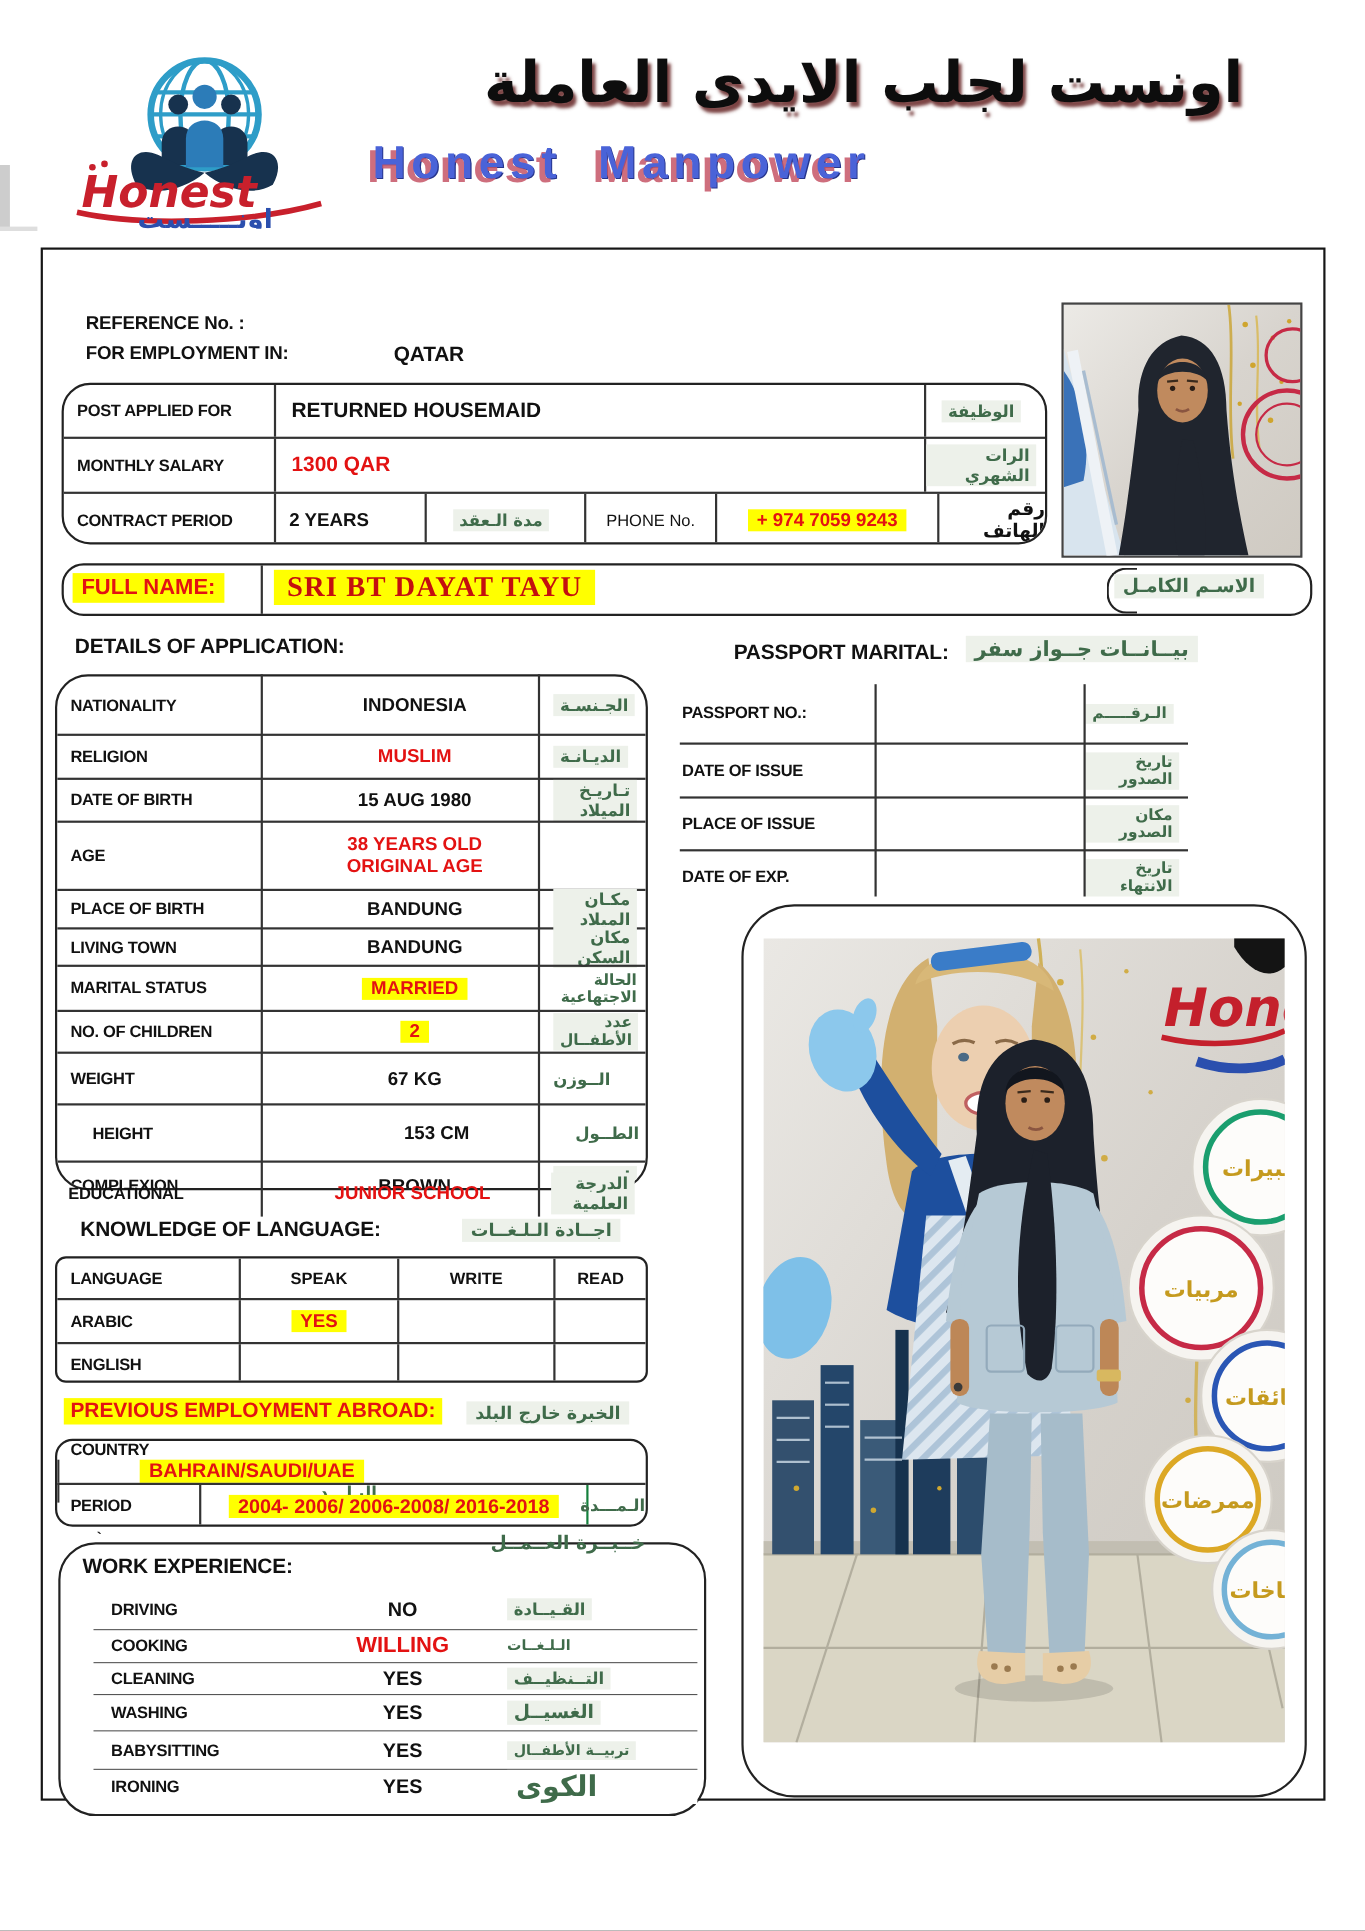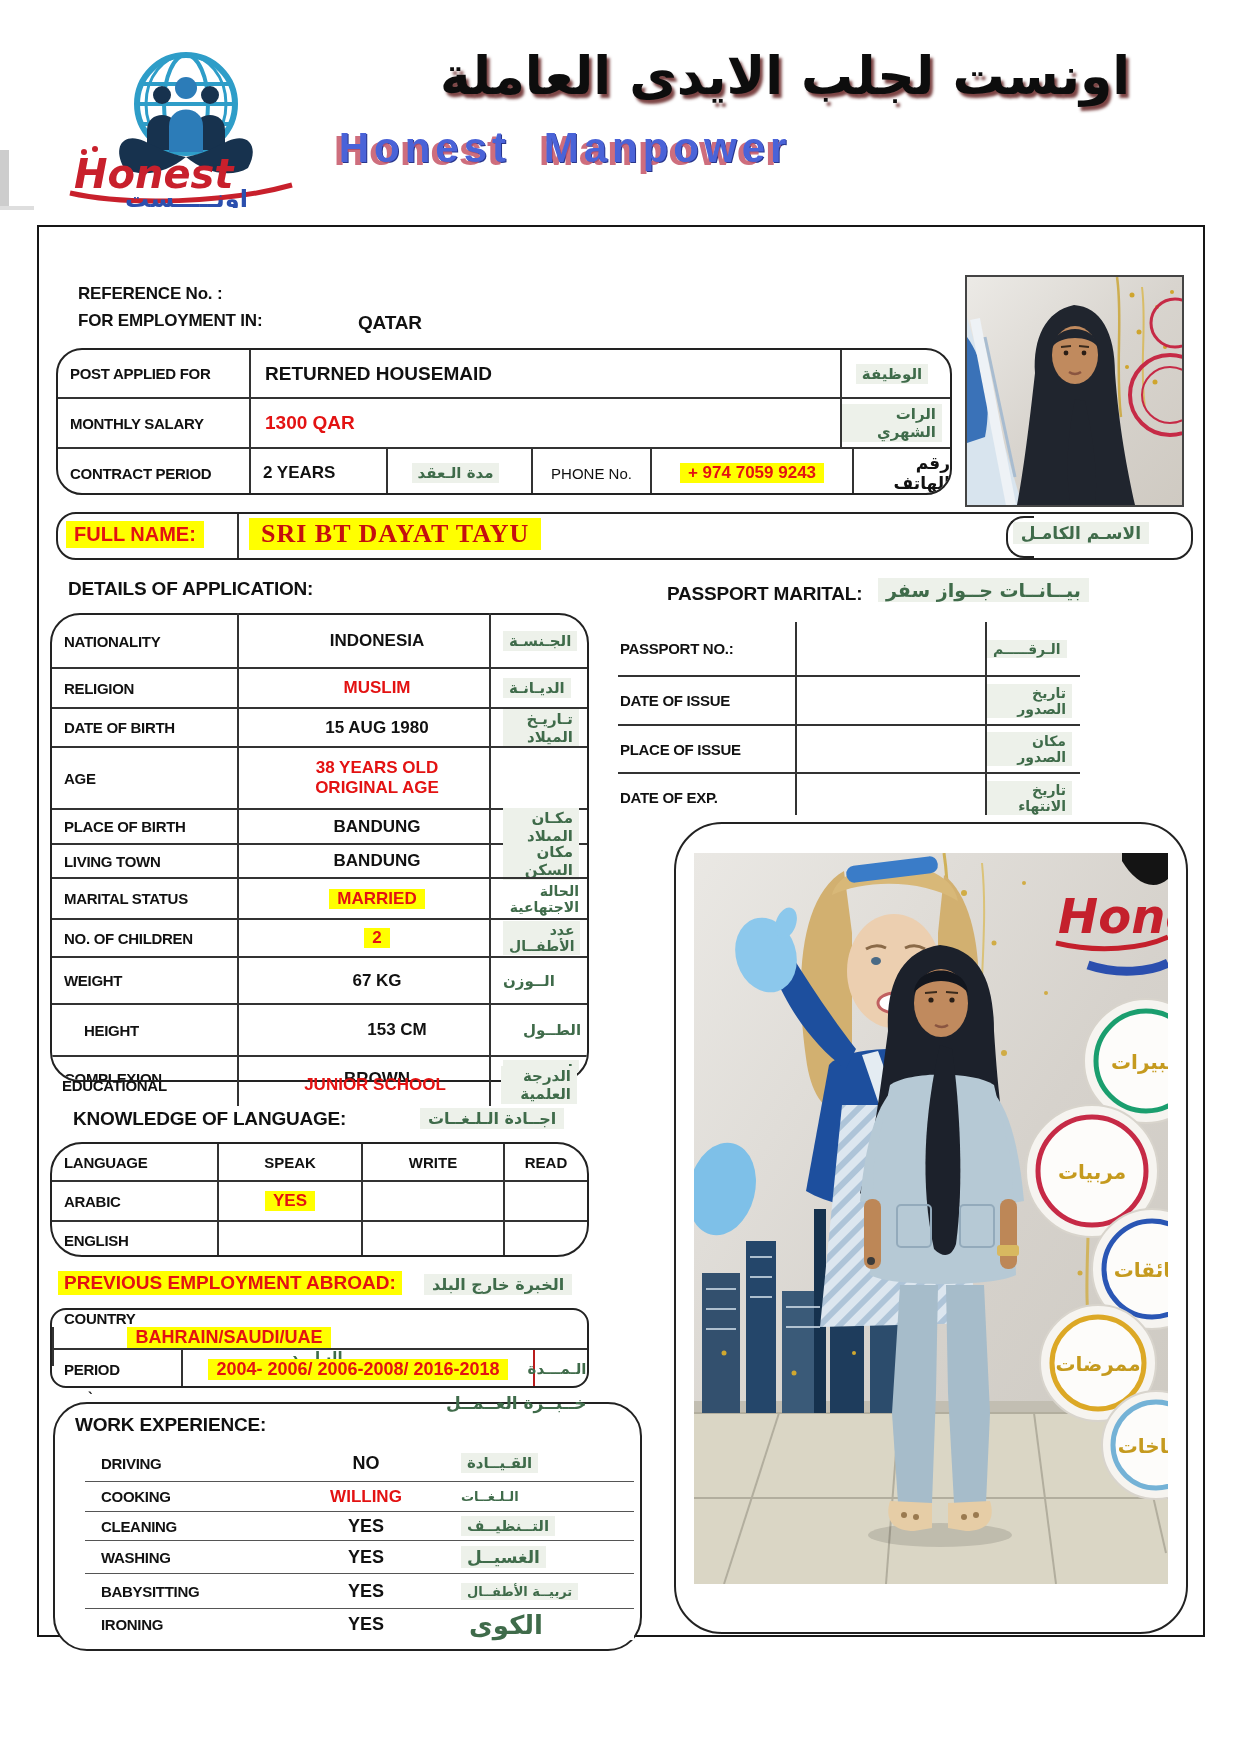--- a/index.html
+++ b/index.html
@@ -294,21 +294,21 @@
           <circle cx="117" cy="76" r="2.4"></circle>
         </g>
       <path d="M94,70 L104,69 M112,69 L122,70" stroke="#3a2a1c" stroke-width="2"></path>
       <path d="M102,95 Q108,99 114,95" stroke="#8a5540" stroke-width="2.5" fill="none"></path>
       <path d="M108,122 C100,160 98,200 104,228 L128,228 C132,195 124,150 118,124 Z" fill="#20252e"></path>
     </svg>
   </div>
 
   <div class="abs h-black" style="left:73px;top:1108px;">KNOWLEDGE OF LANGUAGE:</div>
   <div class="abs h-ar" style="left:420px;top:1108px;font-size:16px;">اجــادة الـلـغــات</div>
-  <div class="abs box" style="left:50px;top:1142px;width:535px;height:111px;border-radius:32px;overflow:hidden;">
+  <div class="abs box" style="left:50px;top:1142px;width:535px;height:111px;border-radius:10px;overflow:hidden;">
     <div class="trow" style="height:36px;">
       <div class="cell lab" style="width:153px;">LANGUAGE</div>
       <div class="cell val" style="width:142px;border-left:2px solid #333;font-size:15px;">SPEAK</div>
       <div class="cell val" style="width:140px;border-left:2px solid #333;font-size:15px;">WRITE</div>
       <div class="cell val" style="flex:1;border-left:2px solid #333;font-size:15px;">READ</div>
     </div>
     <div class="trow bt" style="height:38px;">
       <div class="cell lab" style="width:153px;">ARABIC</div>
       <div class="cell val" style="width:142px;border-left:2px solid #333;">
           <span class="yel red">YES</span>
@@ -332,38 +332,38 @@
       <div class="cell val" style="width:350px;border-left:2px solid #333;">
           <span class="yel red" style="font-size:18px;">BAHRAIN/SAUDI/UAE</span>
         </div>
       <div class="cell ar" style="flex:1;border-left:2px solid #333;justify-content:center;">البـلـــد</div>
     </div>
     <div class="trow bt" style="height:38px;">
       <div class="cell lab" style="width:117px;">PERIOD</div>
       <div class="cell val" style="width:350px;border-left:2px solid #333;">
           <span class="yel red" style="font-size:18px;">2004- 2006/ 2006-2008/ 2016-2018</span>
         </div>
-      <div class="cell ar" style="flex:1;border-left:2px solid #b91c1c;justify-content:center;">الـمـــدة</div>
+      <div class="cell ar" style="flex:1;border-left:2px solid #15803d;justify-content:center;">الـمـــدة</div>
     </div>
   </div>
   <div class="abs stray" style="left:88px;top:1390px;">`</div>
 
   <div class="abs box" style="left:53px;top:1402px;width:585px;height:245px;border-radius:34px;">
     <div class="abs h-black" style="left:20px;top:10px;">WORK EXPERIENCE:</div>
     <div style="position:absolute;left:0;right:0;top:41px;">
       <div class="trow" style="height:36px;margin:0 6px 0 30px;">
         <div class="cell lab" style="width:170px;padding-left:16px;">DRIVING</div>
         <div class="cell val" style="width:190px;font-size:18px;">NO</div>
         <div class="cell ar" style="flex:1;padding-right:14px;">
             <span class="arbg">القـيــادة</span>
           </div>
       </div>
       <div class="trow" style="height:29px;margin:0 6px 0 30px;border-top:1.5px solid #555;">
         <div class="cell lab" style="width:170px;padding-left:16px;">COOKING</div>
-        <div class="cell val red" style="width:190px;font-size:17px;">WILLING</div>
+        <div class="cell val red" style="width:190px;font-size:20px;">WILLING</div>
         <div class="cell ar" style="flex:1;padding-right:14px;font-size:13px;">
             <span>الـلـغــات</span>
           </div>
       </div>
       <div class="trow" style="height:28px;margin:0 6px 0 30px;border-top:1.5px solid #555;">
         <div class="cell lab" style="width:170px;padding-left:16px;">CLEANING</div>
         <div class="cell val" style="width:190px;font-size:18px;">YES</div>
         <div class="cell ar" style="flex:1;padding-right:14px;">
             <span class="arbg">التــنظيــف</span>
           </div>

